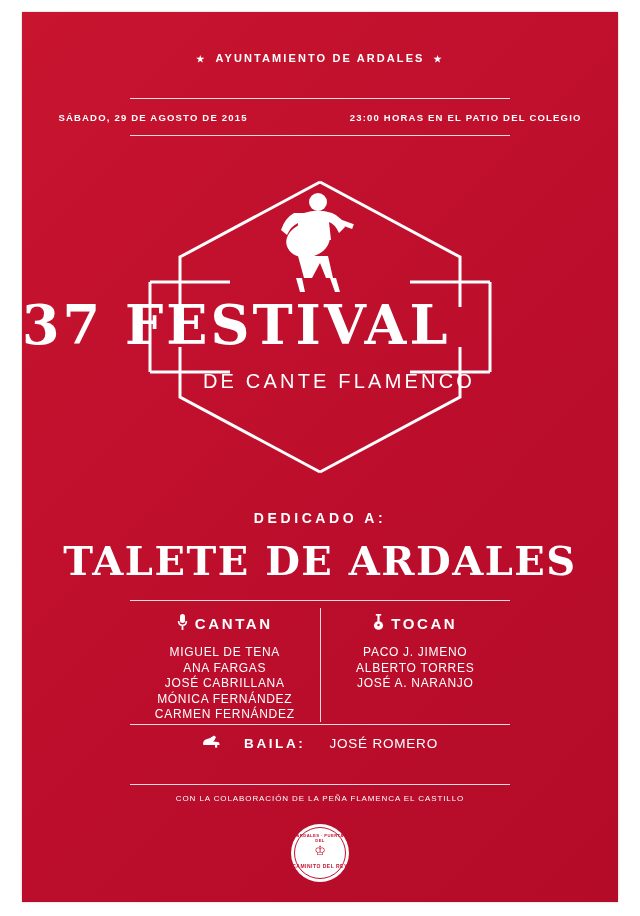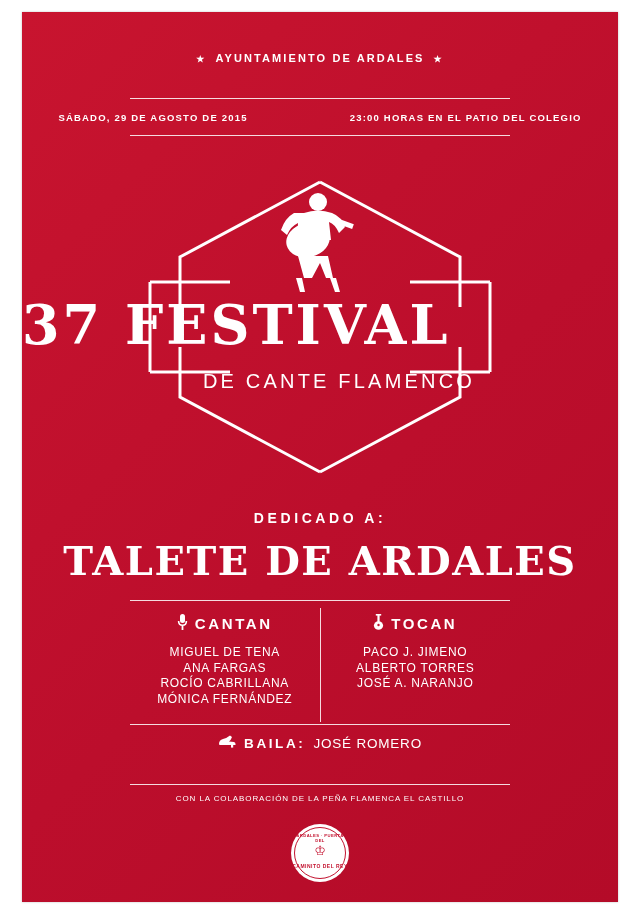--- a/index.html
+++ b/index.html
@@ -193,21 +193,21 @@
     position: absolute;
     top: 723px;
     left: 0;
     right: 0;
     text-align: left;
     font-size: 13.5px;
     letter-spacing: 1.6px;
     display: flex;
     align-items: center;
     justify-content: center;
-    gap: 8px;
+    gap: 24px;
   }
   .baila .lbl { font-weight: bold; letter-spacing: 2.6px; }
   .baila .val { letter-spacing: 0.8px; }
 
   .collab {
     position: absolute;
     top: 782px;
     left: 0;
     right: 0;
     text-align: center;
@@ -337,22 +337,23 @@
               <path d="M0.8 7 q0 5 4.7 5 q4.7 0 4.7 -5 l-1.6 0 q0 3.5 -3.1 3.5 q-3.1 0 -3.1 -3.5 z"></path>
               <rect x="4.6" y="11.5" width="1.8" height="4.5"></rect>
             </g>
           </svg>
         </span>
         <span>CANTAN</span>
       </div>
       <div class="col-list">
         <div>MIGUEL DE TENA</div>
         <div>ANA FARGAS</div>
-        <div>ROCÍO CABRILLANA</div>
+        <div>JOSÉ CABRILLANA</div>
         <div>MÓNICA FERNÁNDEZ</div>
+        <div>CARMEN FERNÁNDEZ</div>
       </div>
     </div>
 
     <div class="col-divider"></div>
 
     <div class="col">
       <div class="col-head">
         <span>
           <svg width="11" height="16" viewBox="0 0 11 16" aria-hidden="true">
             <g fill="#ffffff">

